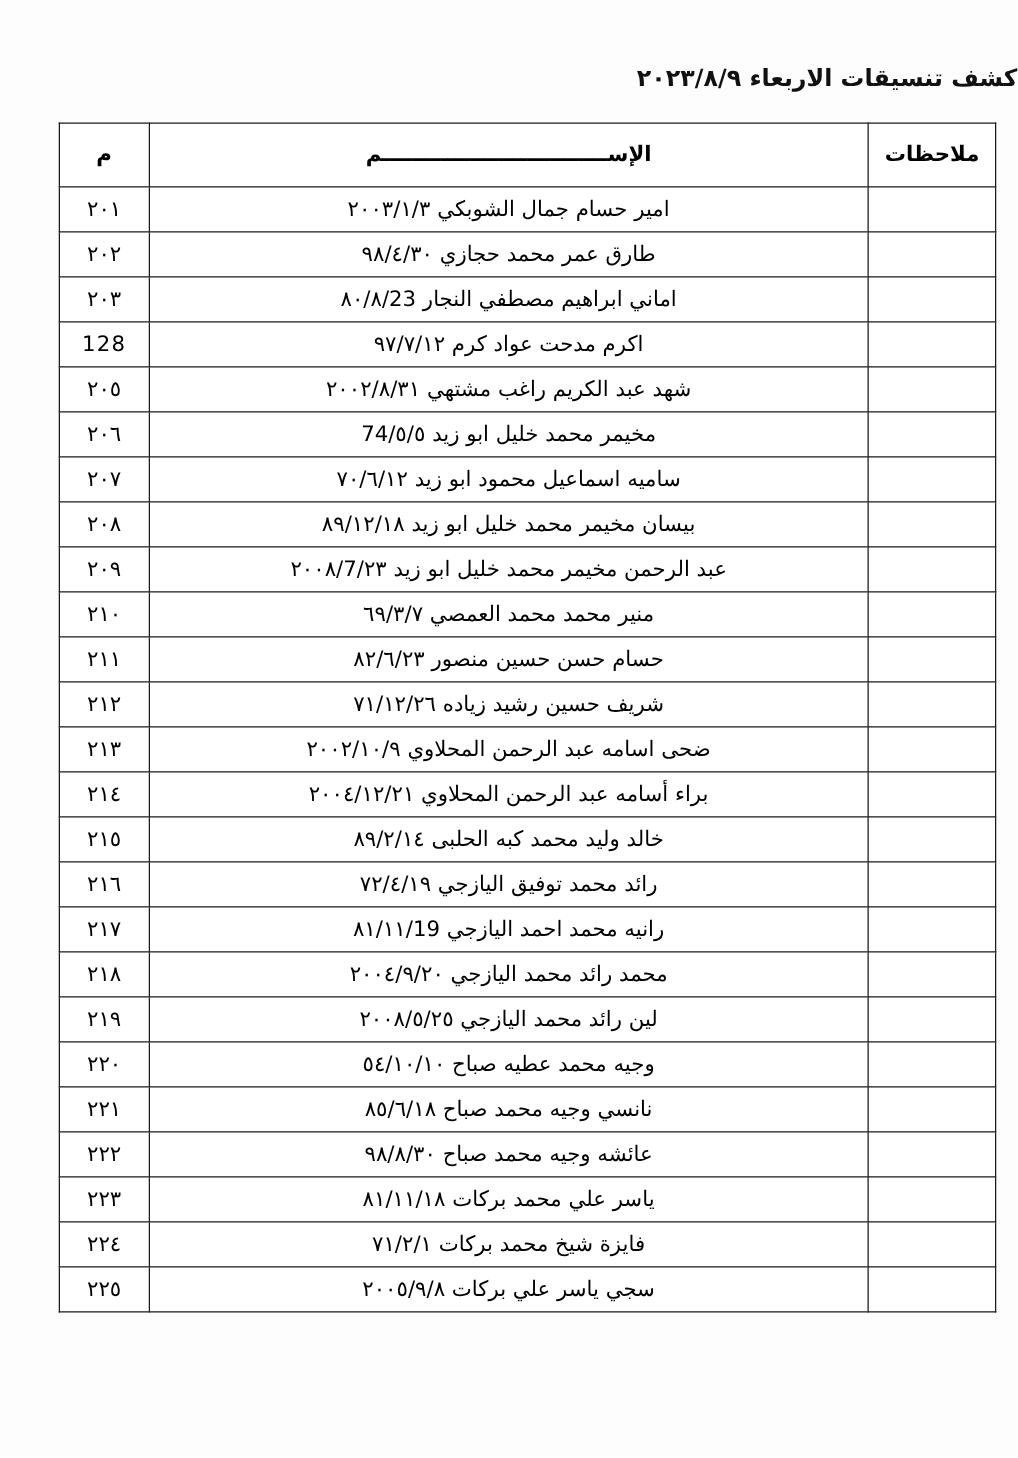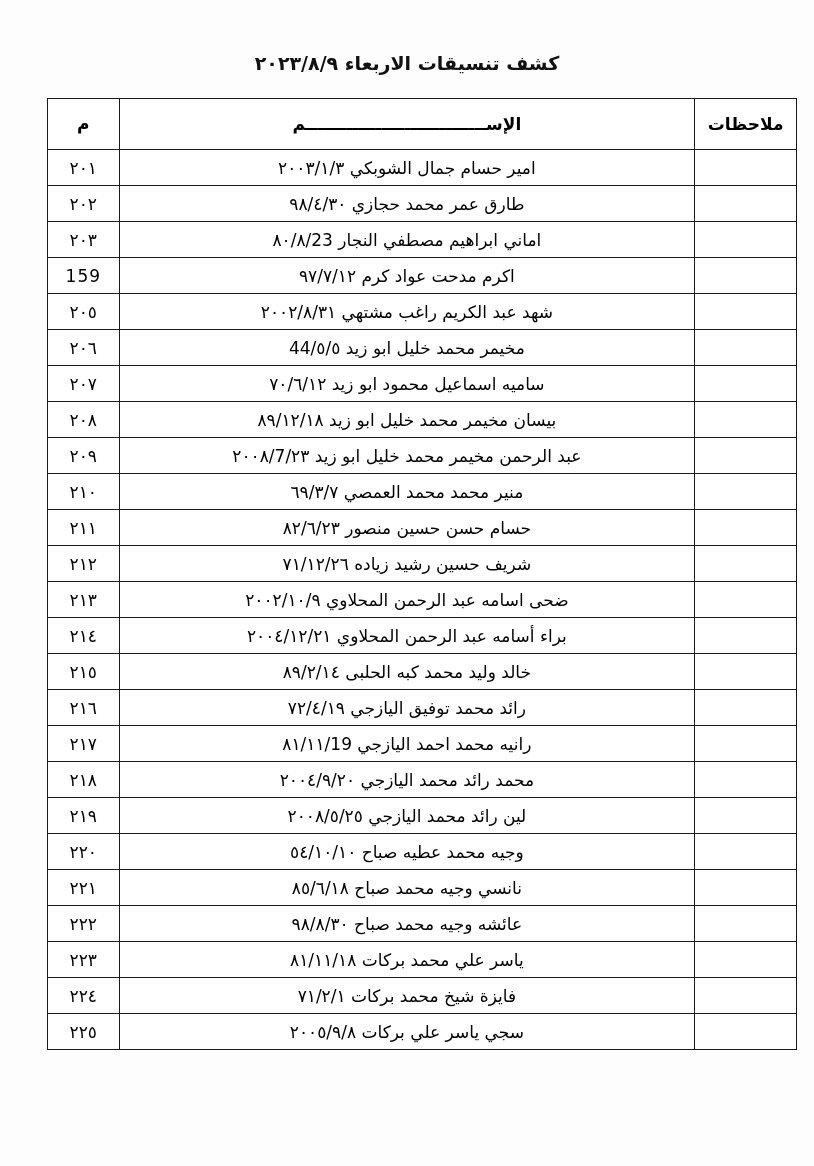--- a/index.html
+++ b/index.html
@@ -19,21 +19,20 @@
     width: 814px;
     height: 1166px;
     position: relative;
     background: #fdfdfd;
   }
   .doc-title {
     position: absolute;
     top: 52px;
     left: 0;
     width: 814px;
-    text-align: center;
     font-size: 19px;
     font-weight: bold;
     letter-spacing: 0.5px;
     color: #111;
   }
   .table-wrap {
     position: absolute;
     top: 98px;
     left: 47px;
     width: 750px;
@@ -108,30 +107,30 @@
             <td class="col-num">٢٠٢</td>
           </tr>
           <tr>
             <td class="col-notes"></td>
             <td class="col-name"><span class="name-cell-inner">اماني ابراهيم مصطفي النجار ٨٠/٨/23</span></td>
             <td class="col-num">٢٠٣</td>
           </tr>
           <tr>
             <td class="col-notes"></td>
             <td class="col-name"><span class="name-cell-inner">اكرم مدحت عواد كرم ٩٧/٧/١٢</span></td>
-            <td class="col-num">159</td>
+            <td class="col-num">128</td>
           </tr>
           <tr>
             <td class="col-notes"></td>
             <td class="col-name"><span class="name-cell-inner">شهد عبد الكريم راغب مشتهي ٢٠٠٢/٨/٣١</span></td>
             <td class="col-num">٢٠٥</td>
           </tr>
           <tr>
             <td class="col-notes"></td>
-            <td class="col-name"><span class="name-cell-inner">مخيمر محمد خليل ابو زيد 44/٥/٥</span></td>
+            <td class="col-name"><span class="name-cell-inner">مخيمر محمد خليل ابو زيد 74/٥/٥</span></td>
             <td class="col-num">٢٠٦</td>
           </tr>
           <tr>
             <td class="col-notes"></td>
             <td class="col-name"><span class="name-cell-inner">ساميه اسماعيل محمود ابو زيد ٧٠/٦/١٢</span></td>
             <td class="col-num">٢٠٧</td>
           </tr>
           <tr>
             <td class="col-notes"></td>
             <td class="col-name"><span class="name-cell-inner">بيسان مخيمر محمد خليل ابو زيد ٨٩/١٢/١٨</span></td>

